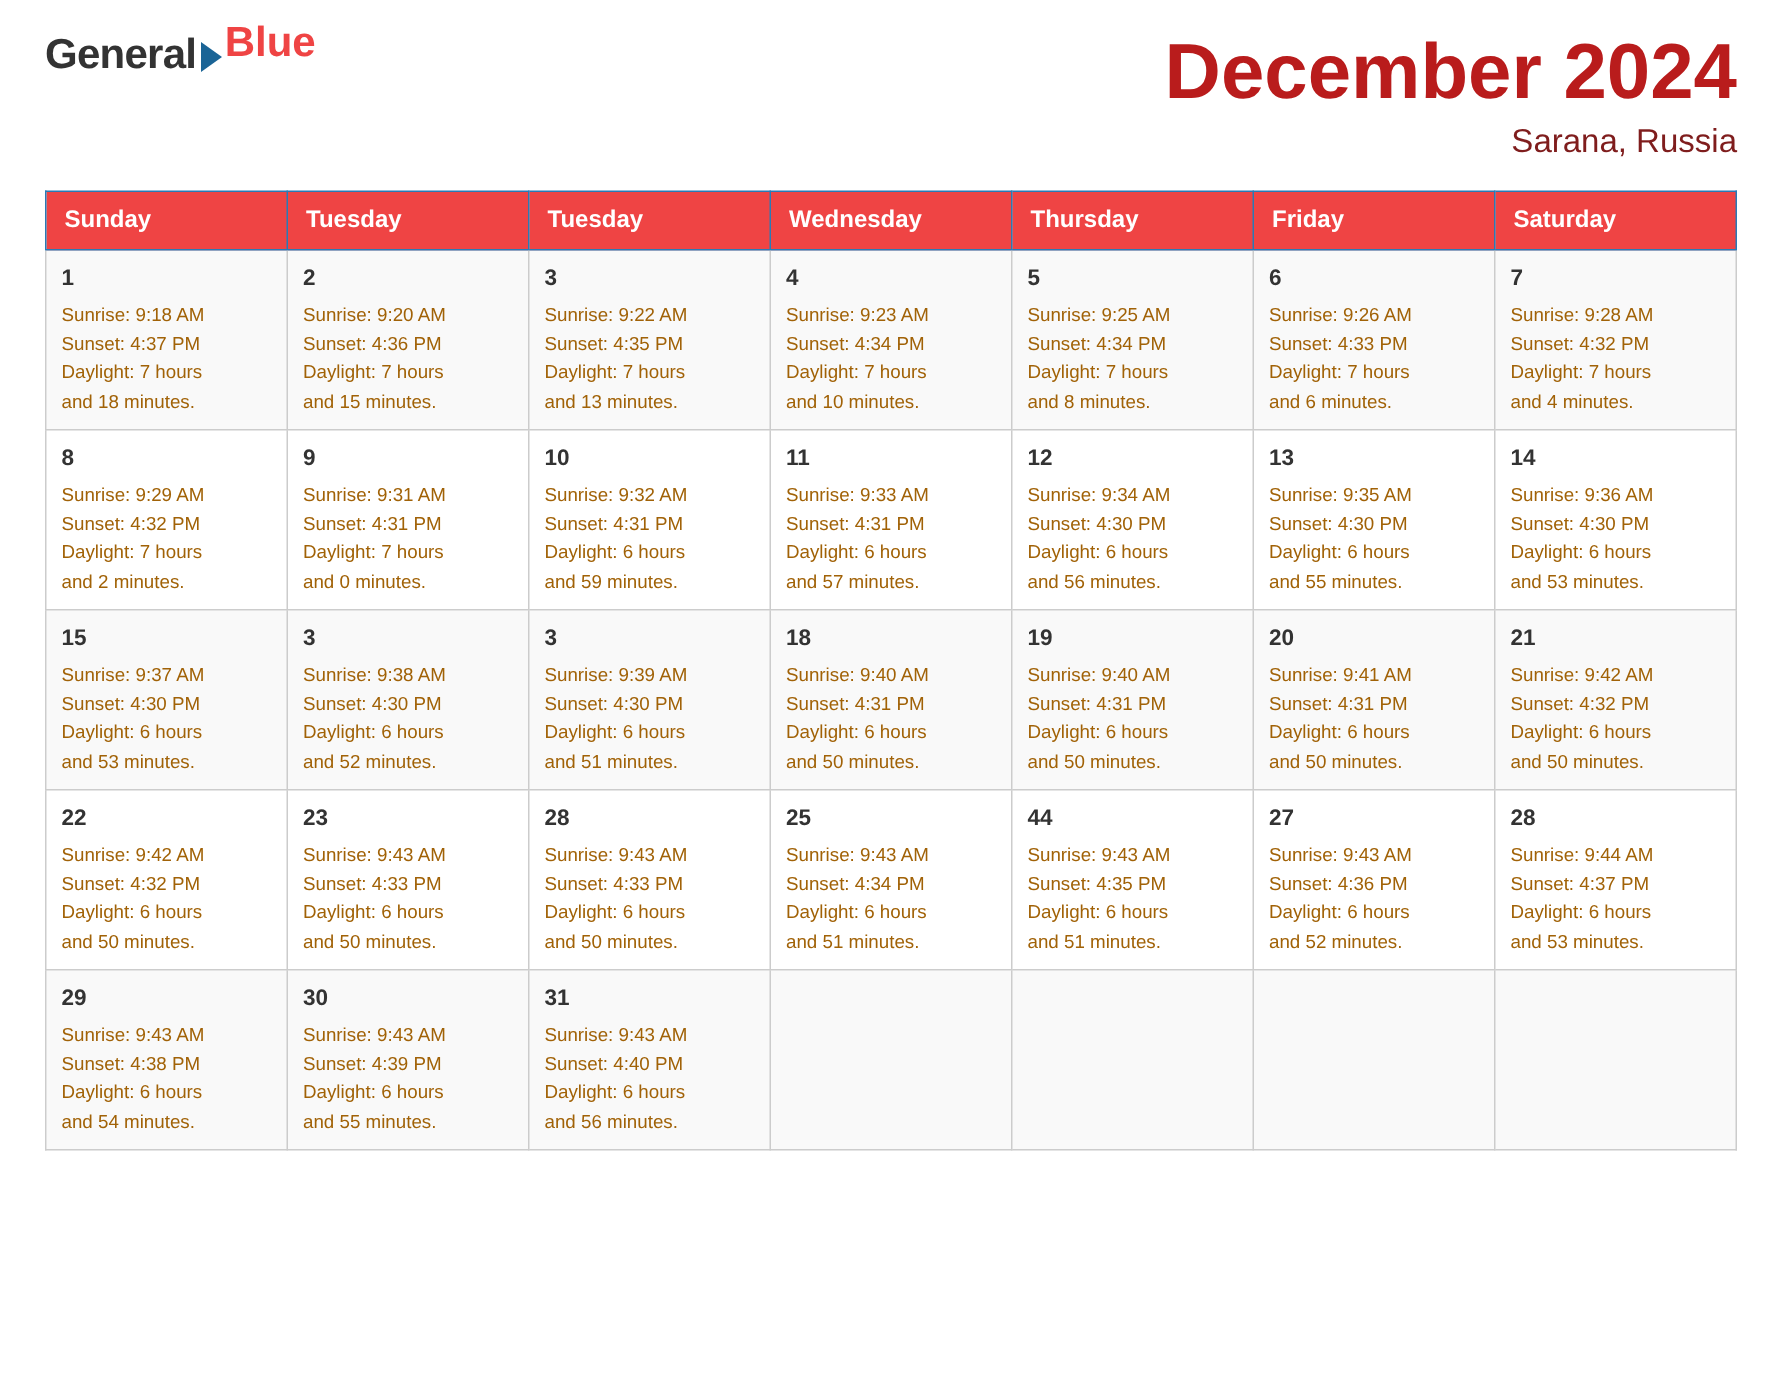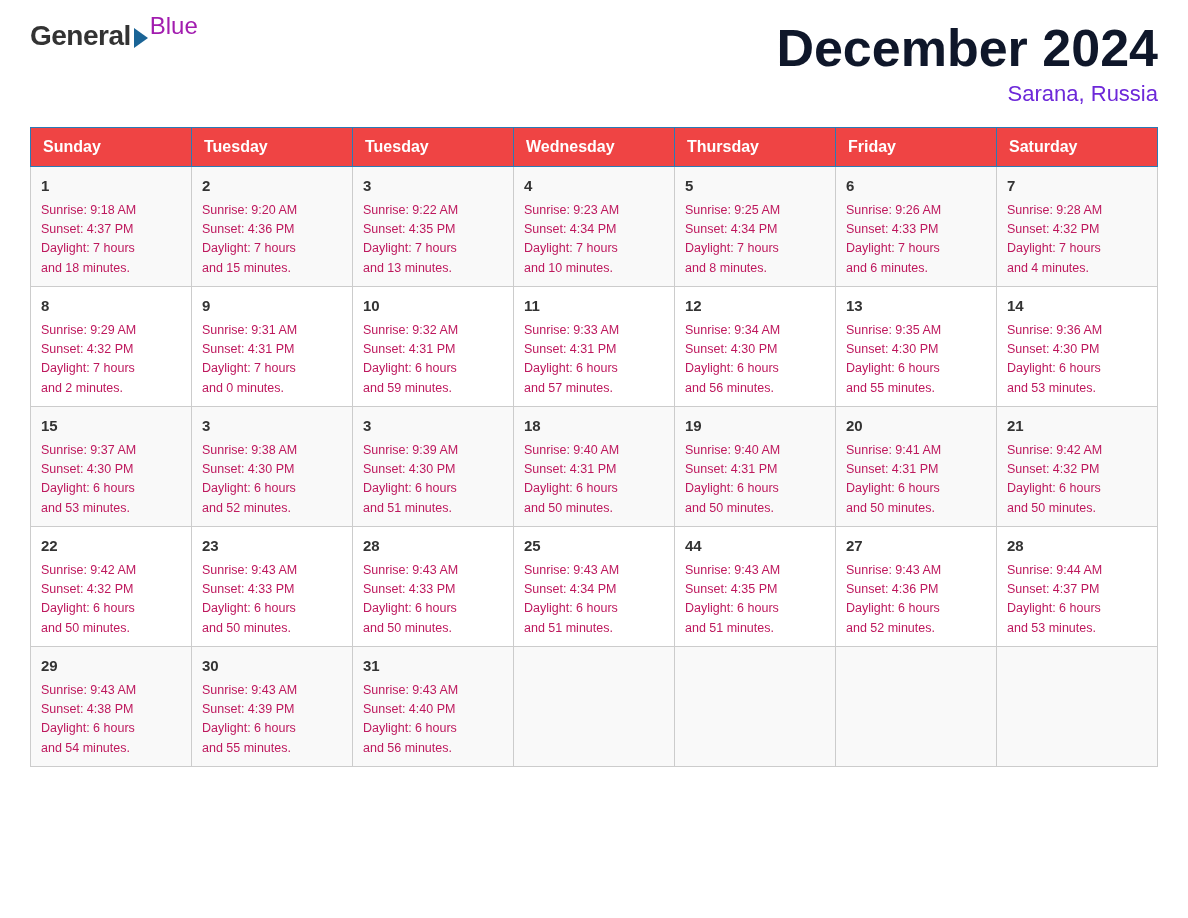--- a/index.html
+++ b/index.html
@@ -34,38 +34,38 @@
     .logo-arrow {
       width: 0;
       height: 0;
       border-left: 14px solid #1a6496;
       border-top: 10px solid transparent;
       border-bottom: 10px solid transparent;
       margin-left: 3px;
       margin-top: 4px;
     }
     .logo-bottom {
-      font-size: 24px;
-      font-weight: normal;
-      color: #a21caf;
+      font-size: 28px;
+      font-weight: bold;
+      color: #ef4444;
       margin-top: -8px;
       margin-left: 2px;
     }
     .title-section {
       text-align: right;
     }
     .month-title {
       font-size: 52px;
       font-weight: bold;
-      color: #0f172a;
+      color: #b91c1c;
       line-height: 1.1;
     }
     .location {
       font-size: 22px;
-      color: #6d28d9;
+      color: #7f1d1d;
       margin-top: 4px;
     }
     .calendar {
       width: 100%;
       border-collapse: collapse;
       border: 1px solid #bbb;
     }
     .calendar th {
       background-color: #2a7ab5;
       color: #fff;
@@ -85,21 +85,21 @@
       line-height: 1.5;
     }
     .day-number {
       font-size: 15px;
       font-weight: bold;
       display: block;
       margin-bottom: 3px;
     }
     .day-info {
       font-size: 12.5px;
-      color: #be185d;
+      color: #a16207;
       line-height: 1.55;
     }
     .empty-cell {
       background: #fff;
     }
     tr:nth-child(odd) td {
       background-color: #f9f9f9;
     }
     tr:nth-child(even) td {
       background-color: #fff;

